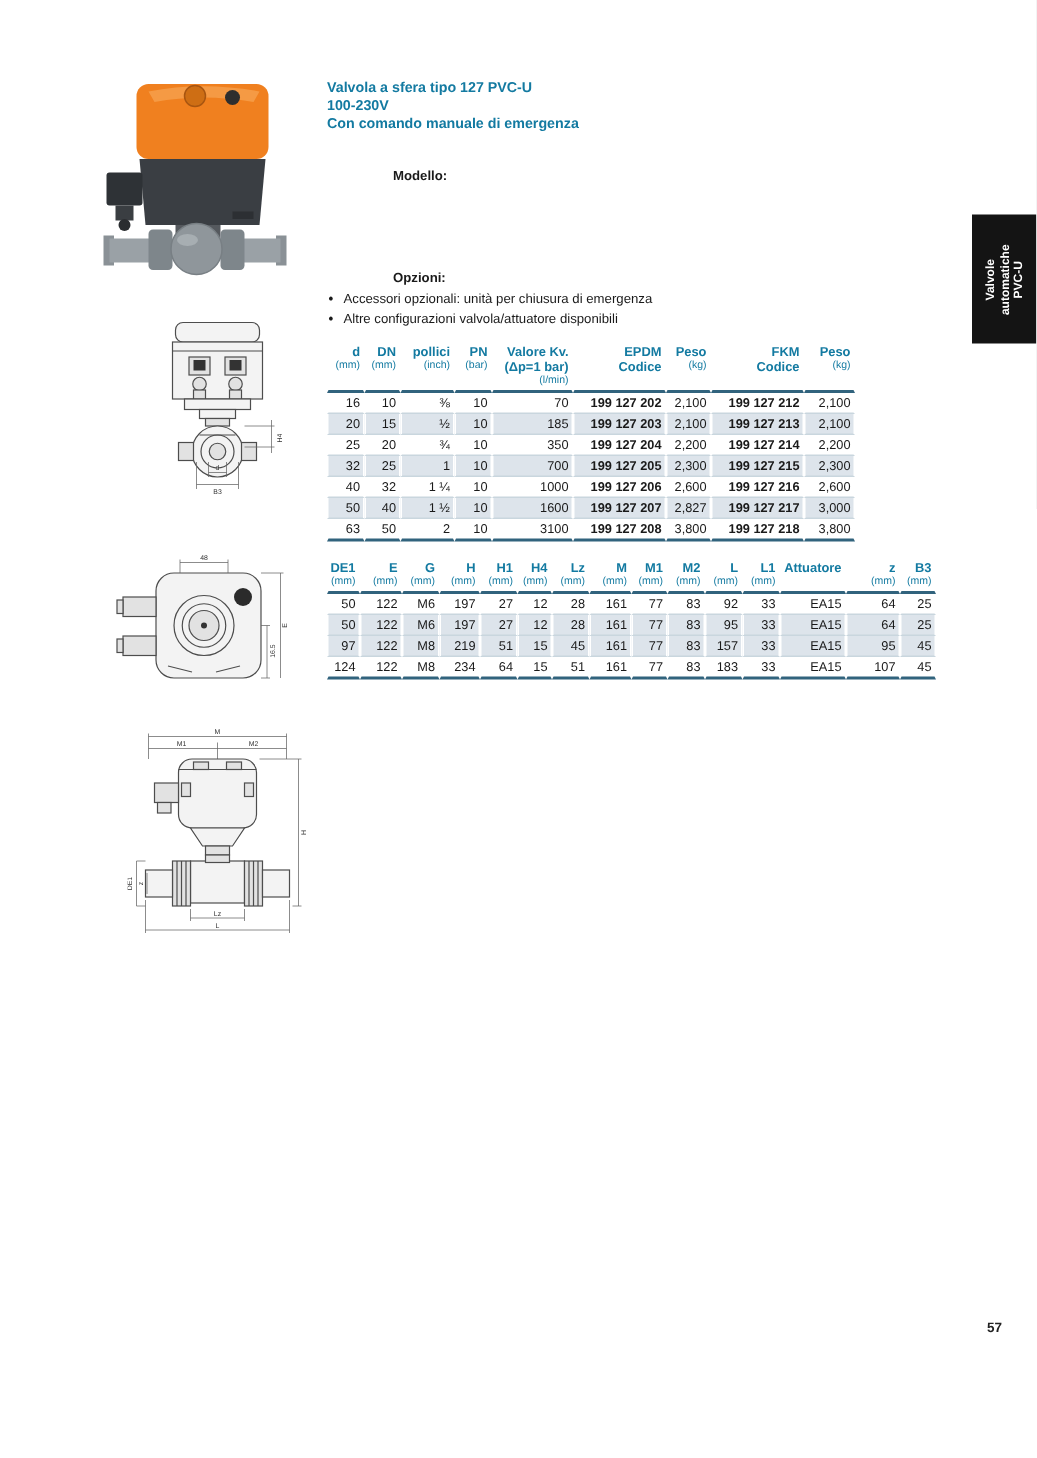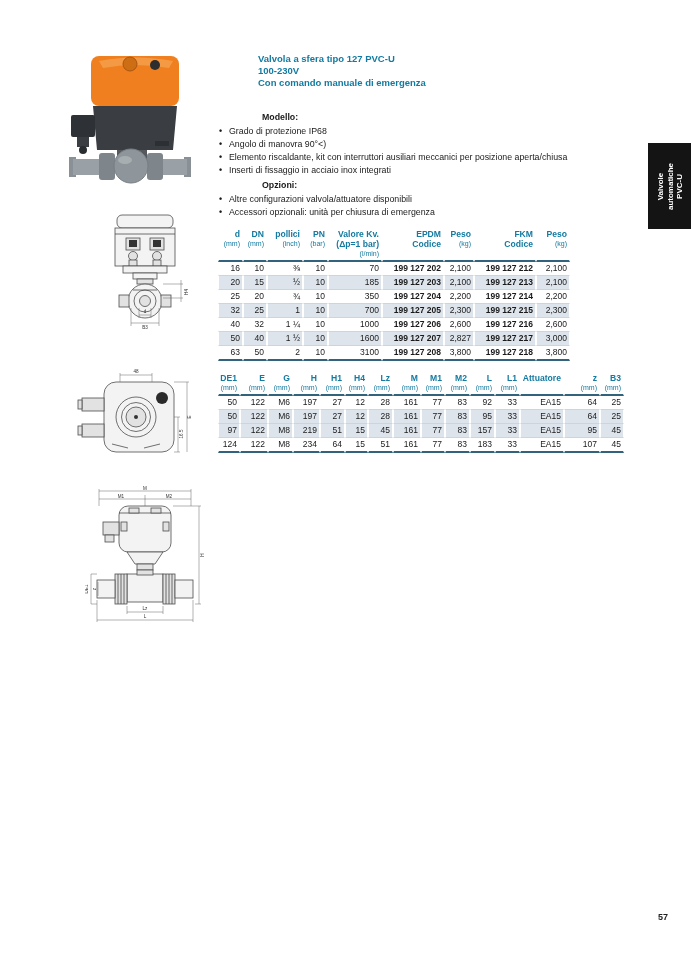--- a/index.html
+++ b/index.html
@@ -8,21 +8,21 @@
     background:#ffffff; overflow:hidden;
     font-family:"Liberation Sans","DejaVu Sans",sans-serif;
     color:#1a1a1a;
     --accent:#137AA1; --row-shade:#DDE4EB; --dark-rule:#31637D;
     --light-rule:#C9D6DE; --tab-bg:#141414; --actuator-orange:#F0801F;
   }
   .abs { position:absolute; }
 
   
   .title-block { left:218px; top:53px; width:430px; }
-  .title-line { color:var(--accent); font-weight:bold; font-size:9.5px; line-height:12px;margin-left:40px; }
+  .title-line { color:var(--accent); font-weight:bold; font-size:9.5px; line-height:12px; }
 
   
   .section-label { font-weight:bold; font-size:8.8px;margin-left:44px; }
   ul.bullets { margin:0; padding:0; list-style:none; width:460px; }
   ul.bullets li { position:relative; padding-left:11px; font-size:8.8px; line-height:13px; white-space:nowrap; }
   ul.bullets li::before { content:"•"; position:absolute; left:1px; top:0; font-weight:bold; font-size:9px; }
 
   
   table.spec { border-collapse:separate; border-spacing:0; table-layout:fixed; }
   table.spec th, table.spec td {
@@ -42,21 +42,21 @@
   .side-tab { left:648px; top:143px; width:43px; height:86px; background:var(--tab-bg); }
   .side-tab-inner {
     position:absolute; width:86px; height:43px; left:-21.5px; top:21.5px;
     transform:rotate(-90deg);
     display:flex; flex-direction:column; align-items:center; justify-content:center;
   }
   .side-tab-inner div { color:#fff; font-weight:bold; font-size:8px; line-height:9.5px; text-align:center; white-space:nowrap; }
 
   
   .footer-brand { left:58px; top:976px; color:var(--accent); font-weight:bold; font-size:12px; letter-spacing:0.5px; }
-  .footer-page  { right:23px; top:912px; font-weight:bold; font-size:9px; color:#222;text-align:right; }
+  .footer-page  { right:23px; top:880px; font-weight:bold; font-size:9px; color:#222;text-align:right; }
 
   
   svg .ln   { stroke:#4d4d4d; stroke-width:0.8; fill:none; }
   svg .fillA{ stroke:#4d4d4d; stroke-width:0.8; fill:#f3f3f3; }
   svg .fillB{ stroke:#4d4d4d; stroke-width:0.8; fill:#e2e2e2; }
   svg .dark { fill:#333; stroke:none; }
   svg .dim  { stroke:#666; stroke-width:0.5; fill:none; }
   svg .dimt { font-size:4.6px; fill:#333; font-family:"Liberation Sans","DejaVu Sans",sans-serif; }
 </style>
 </head>
@@ -92,31 +92,25 @@
     </svg>
   </div>
 
   <div class="abs title-block">
     <div class="title-line">Valvola a sfera tipo 127 PVC-U</div>
     <div class="title-line">100-230V</div>
     <div class="title-line">Con comando manuale di emergenza</div>
   </div>
 
   <div class="abs section-label" style="left:218px; top:112px;">Modello:</div>
-  <ul class="bullets abs" style="left:218px; top:125px;">
-    <li>Grado di protezione IP68</li>
-    <li>Angolo di manovra 90°&lt;)</li>
-    <li>Elemento riscaldante, kit con interruttori ausiliari meccanici per posizione aperta/chiusa</li>
-    <li>Inserti di fissaggio in acciaio inox integrati</li>
-  </ul>
 
   <div class="abs section-label" style="left:218px; top:180px;">Opzioni:</div>
   <ul class="bullets abs" style="left:218px; top:193px;">
+    <li>Accessori opzionali: unità per chiusura di emergenza</li>
     <li>Altre configurazioni valvola/attuatore disponibili</li>
-    <li>Accessori opzionali: unità per chiusura di emergenza</li>
   </ul>
 
   <div class="abs" style="left:218px; top:228px;">
     <table class="spec" style="width:352px;">
         <colgroup>
           <col style="width: 25px;">
           <col style="width: 24px;">
           <col style="width: 36px;">
           <col style="width: 25px;">
           <col style="width: 54px;">

